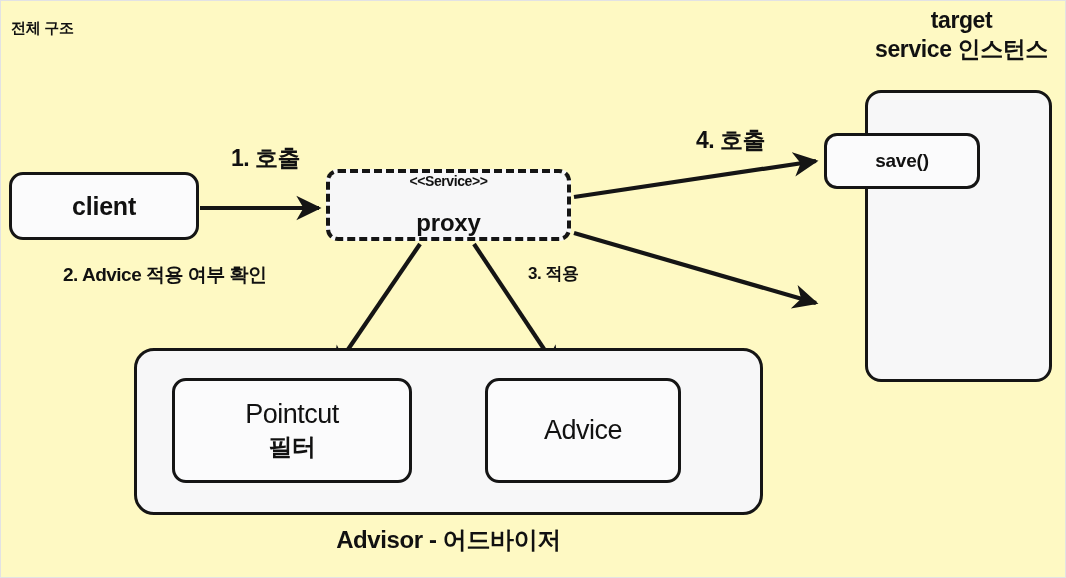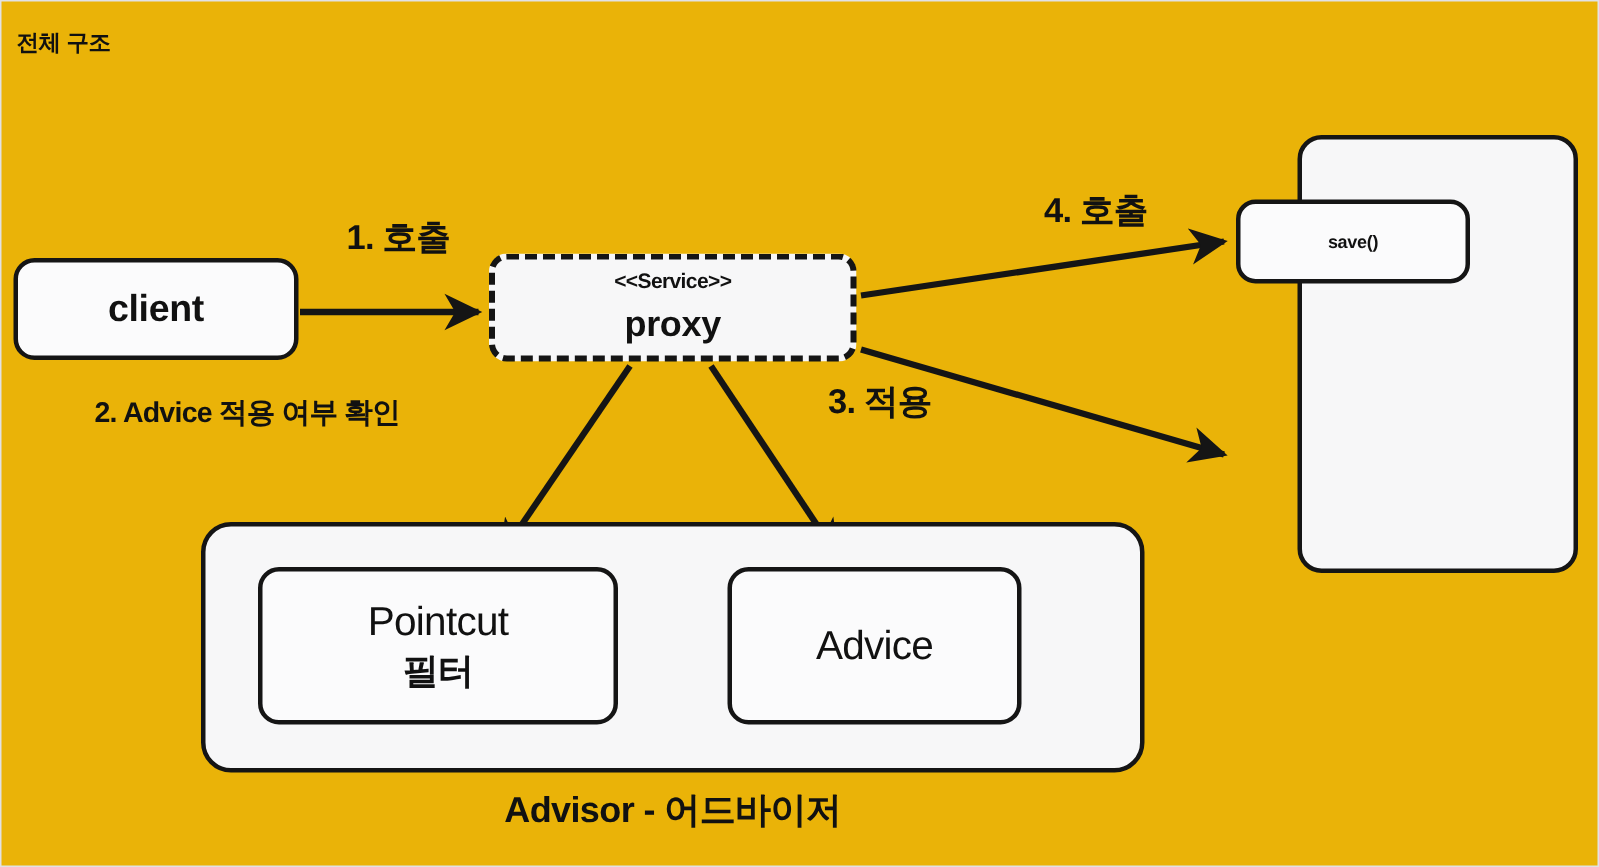--- a/index.html
+++ b/index.html
@@ -8,21 +8,21 @@
     padding: 0;
     background: #ffffff;
   }
   body {
     font-family: "Liberation Sans", "DejaVu Sans", sans-serif;
   }
   #canvas {
     position: relative;
     width: 1066px;
     height: 578px;
-    background: #eab308;
+    background: #fef9c3;
     box-sizing: border-box;
     border: 1px solid #e2e2e4;
     overflow: hidden;
   }
   .svg-layer {
     position: absolute;
     left: 0;
     top: 0;
     width: 1066px;
     height: 578px;
@@ -70,20 +70,21 @@
   
   #proxy-node {
     left: 325px;
     top: 168px;
     width: 245px;
     height: 72px;
     border: 4px dashed #151515;
     border-radius: 12px;
     background: #f7f7f8;
     gap: 8px;
+    justify-content: space-between;
   }
   #proxy-stereotype {
     font-size: 14px;
     font-weight: bold;
     letter-spacing: -0.4px;
   }
   #proxy-name {
     font-size: 24px;
     font-weight: bold;
     letter-spacing: -0.2px;
@@ -107,21 +108,21 @@
     width: 187px;
     height: 292px;
     border: 3.5px solid #151515;
     border-radius: 16px;
     background: #f7f7f8;
   }
   .method-node {
     border: 3.5px solid #151515;
     border-radius: 13px;
     background: #fbfbfc;
-    font-size: 12px;
+    font-size: 19px;
     font-weight: bold;
     letter-spacing: -0.2px;
     z-index: 3;
   }
   #save-node {
     left: 823px;
     top: 132px;
     width: 156px;
     height: 56px;
   }
@@ -176,21 +177,21 @@
     top: 523px;
     width: 629px;
     text-align: center;
     font-size: 24px;
     letter-spacing: -0.4px;
   }
 
   
   #flow-label-1 { left: 230px; top: 142px; font-size: 23px; letter-spacing: -0.5px; }
   #flow-label-2 { left: 62px;  top: 261px; font-size: 19px; letter-spacing: -0.5px; }
-  #flow-label-3 { left: 527px; top: 251px; font-size: 23px; letter-spacing: -0.5px; margin-left: 24px; }
+  #flow-label-3 { left: 527px; top: 261px; font-size: 17px; letter-spacing: -0.5px; }
   #flow-label-4 { left: 695px; top: 124px; font-size: 23px; letter-spacing: -0.5px; }
 </style>
 </head>
 <body>
 
 <div id="canvas">
 
   <svg class="svg-layer" viewBox="0 0 1066 578" xmlns="http://www.w3.org/2000/svg">
     <defs>
       <marker id="arrowhead" markerWidth="7" markerHeight="7" refX="5.4" refY="3.0" orient="auto" markerUnits="strokeWidth">
@@ -213,20 +214,24 @@
 
   <div class="node" id="client-node">
     <span>client</span>
   </div>
 
   <div class="node" id="proxy-node">
     <span id="proxy-stereotype">&lt;&lt;Service&gt;&gt;</span>
     <span id="proxy-name">proxy</span>
   </div>
 
+  <div class="label" id="target-heading">
+    <span>target</span><br>
+    <span>service 인스턴스</span>
+  </div>
 
   <div class="node" id="target-container"></div>
 
   <div class="node method-node" id="save-node">
     <span>save()</span>
   </div>
 
 
   <div class="node" id="advisor-container"></div>
 

